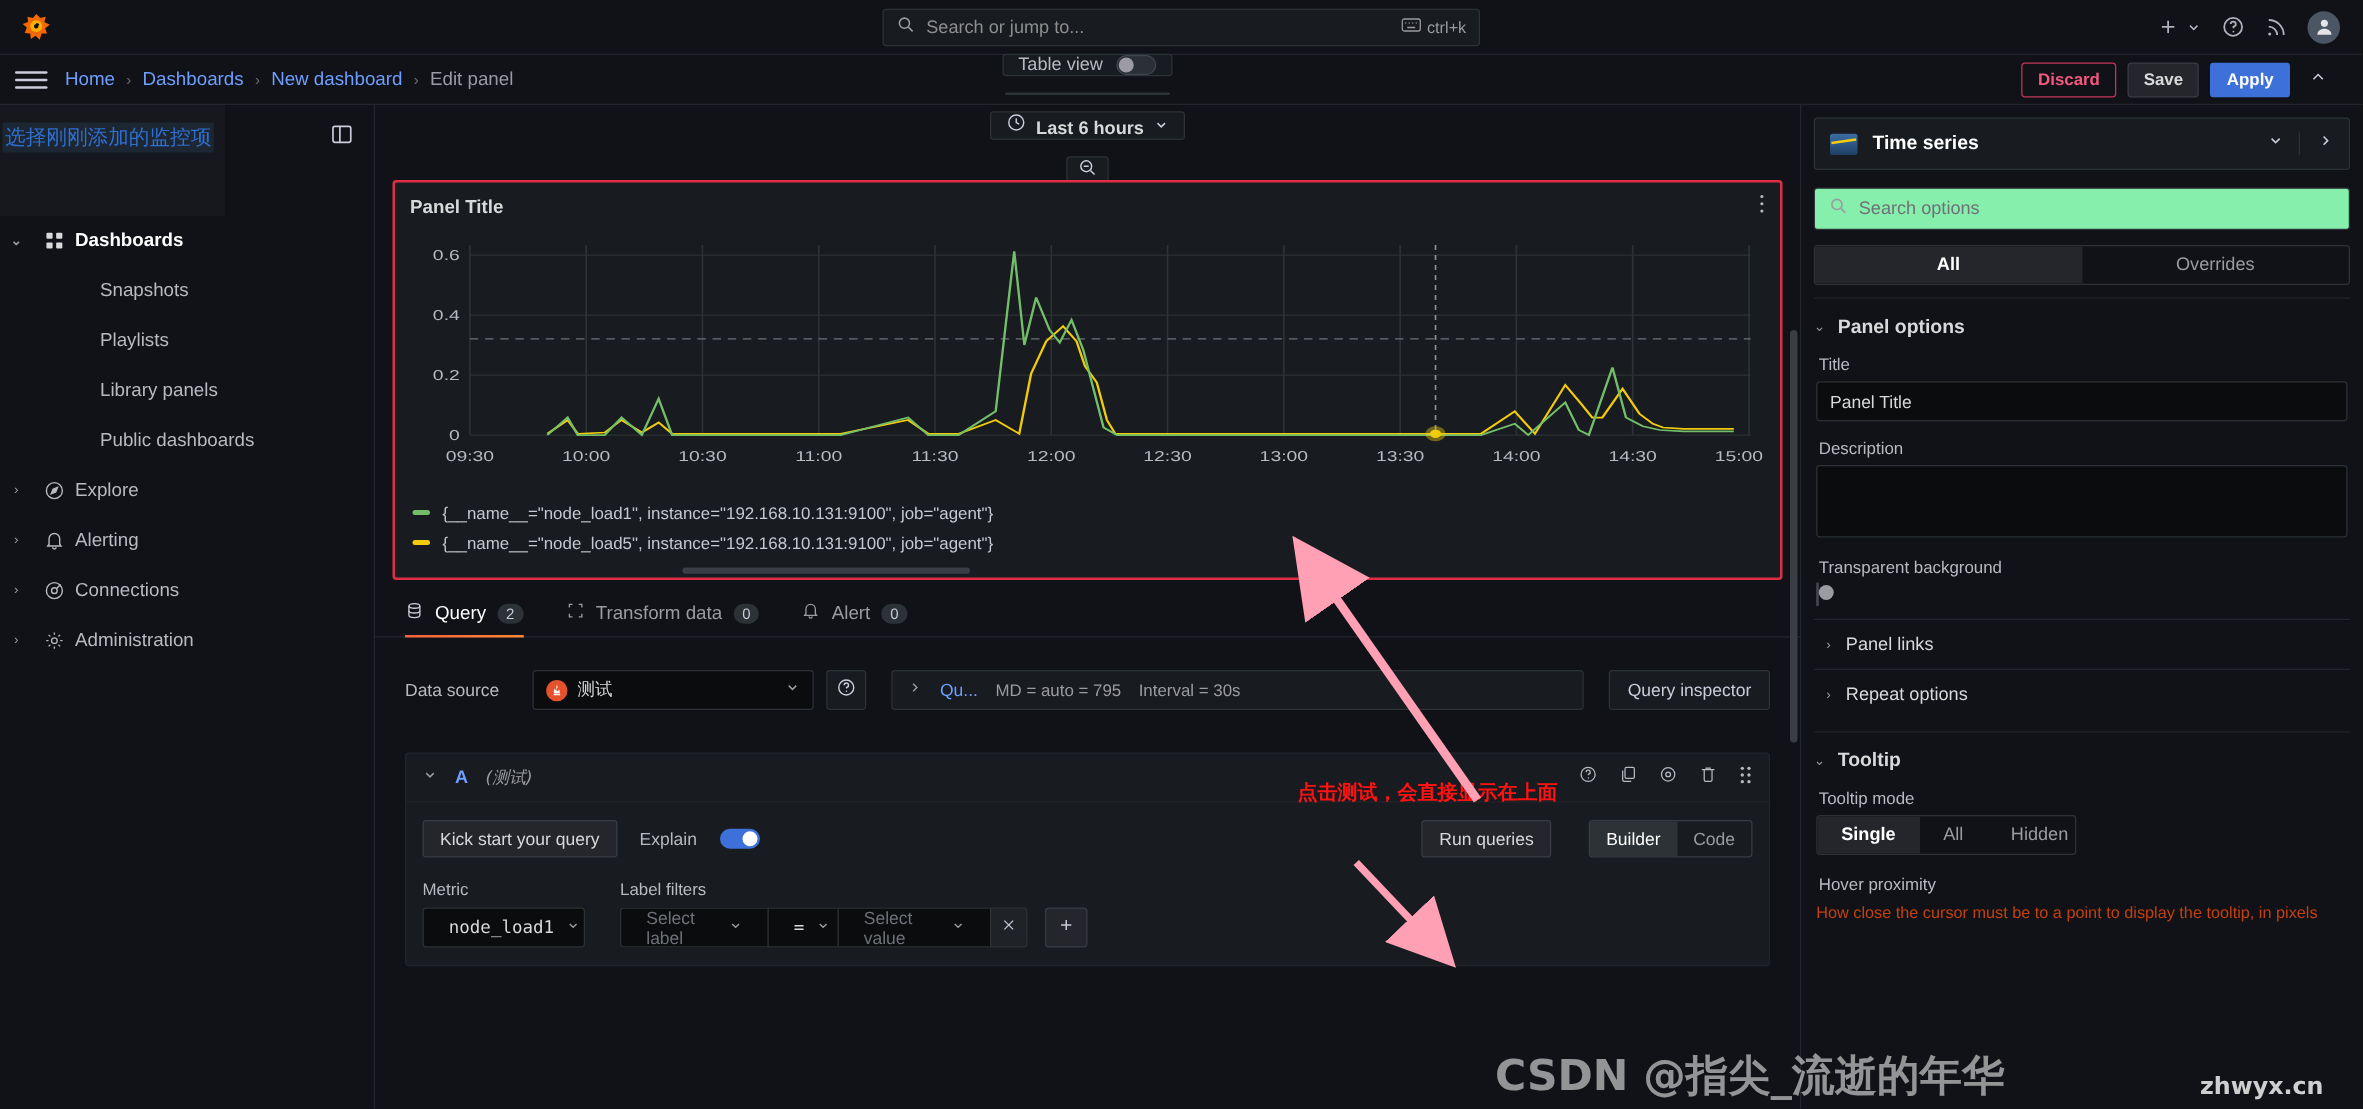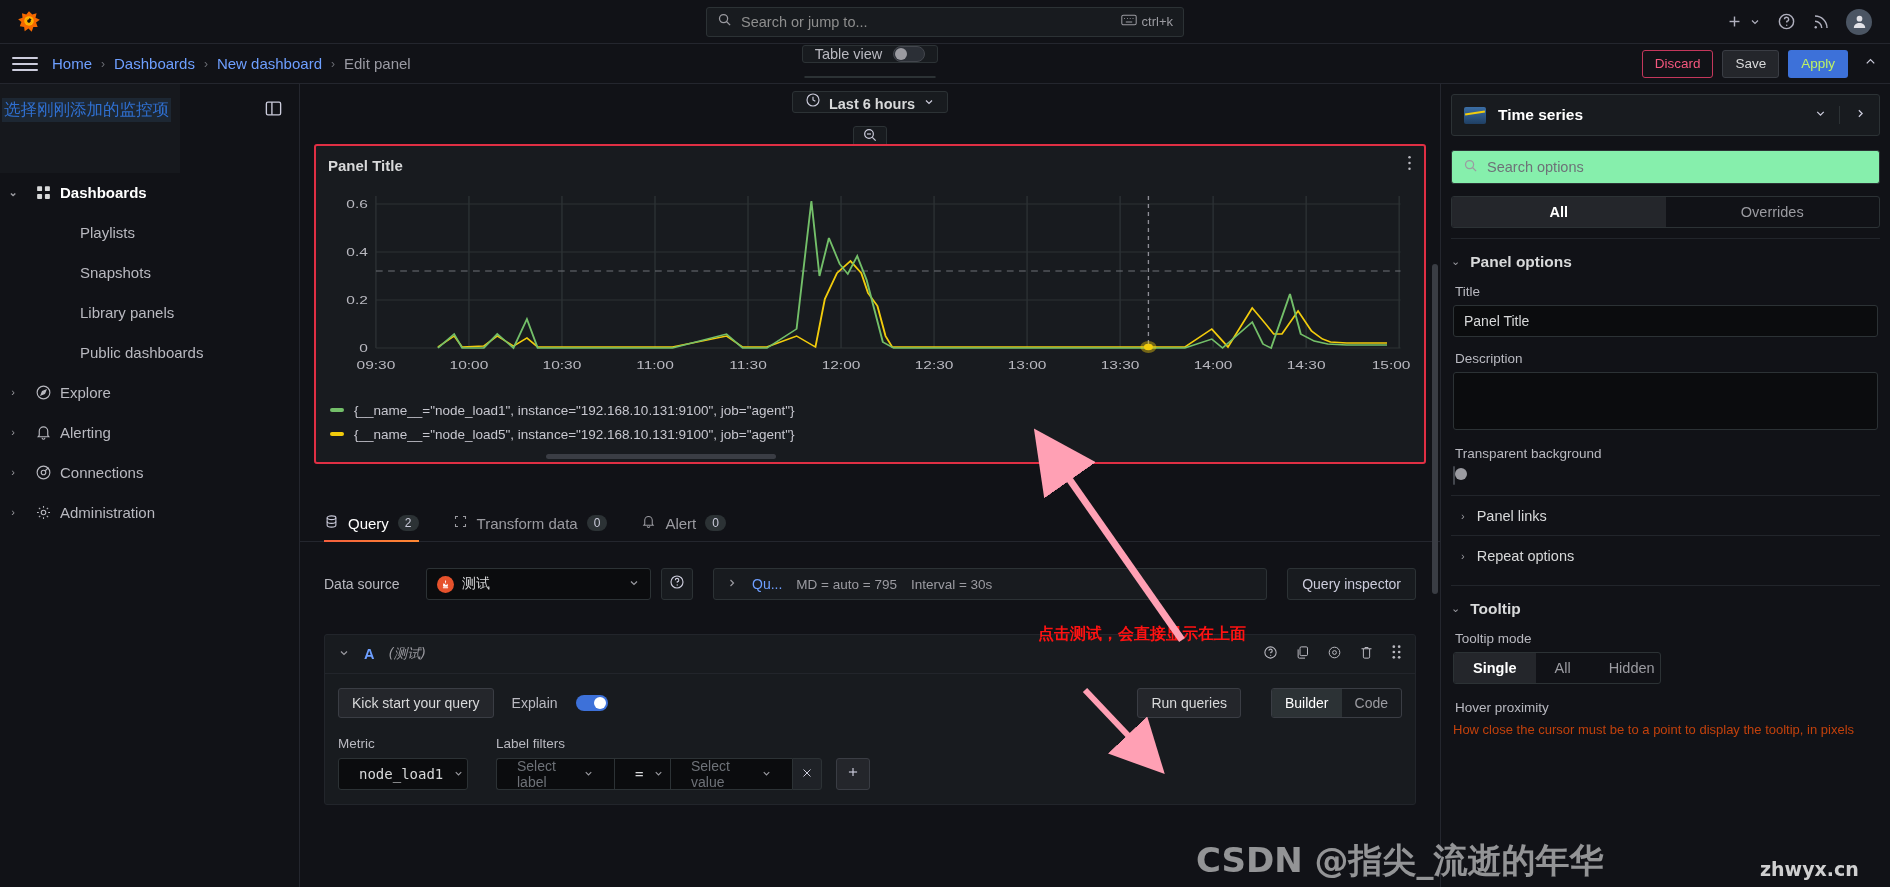--- a/index.html
+++ b/index.html
@@ -46,25 +46,25 @@
     border-bottom: 1px solid #24262e;
     background: #111217;
     position: relative;
   }
   .hamburger { width:26px;height:26px;display:flex;flex-direction:column;justify-content:center;gap:4px;cursor:pointer;margin-right:14px;}
   .hamburger i { display:block;height:2px;background:#ccccdc;border-radius:1px;}
   .crumbs { display:flex; align-items:center; gap:9px; font-size:15px; }
   .crumbs a { color:#6e9fff; text-decoration:none; cursor:pointer;}
   .crumbs .sep { color:#6a6c73; font-size:12px;}
   .crumbs .cur { color:#9a9aa3; }
-  .crumb-actions { margin-left:auto; display:flex; align-items:center; gap:9px; padding-right:12px;}
+  .crumb-actions { margin-left:auto; display:flex; align-items:center; gap:9px; padding-right:28px;font-weight:bold;}
   .btn { height:28px; border-radius:3px; font-size:13.5px; padding:0 12px; display:flex;align-items:center; cursor:pointer; border:1px solid transparent;}
   .btn-discard { color:#f5577e; border:1px solid #c4375c; background:transparent;}
   .btn-save { color:#d8d9da; background:#24262b; border:1px solid #3a3d44;}
-  .btn-apply { color:#bef264; background:#3d71d9; }
+  .btn-apply { color:#ffffff; background:#3d71d9; }
   .chev-up { color:#ccccdc; padding-left:6px; }
 
   
   .body { flex:1; display:flex; min-height:0; position:relative; }
 
   
   .nav {
     width: 300px; flex:0 0 300px;
     background:#111217; border-right:1px solid #24262e;
     padding-top: 4px; position:relative;
@@ -106,21 +106,21 @@
   .panel-title { font-size:15px; color:#d8d9da; font-weight:600;}
   .panel-menu { margin-left:auto; color:#b9b9c0; cursor:pointer; letter-spacing:0; }
   .plot { position:relative; height:210px; margin:0 10px 0 6px;}
   .legend { padding:4px 0 0 14px; }
   .legend-row { display:flex; align-items:center; gap:10px; height:24px; }
   .leg-swatch { width:14px;height:4px;border-radius:2px;}
   .leg-text { font-size:13.5px; color:#c7c7cf; font-family:"Liberation Sans", sans-serif;}
   .hscroll { position:absolute; left:230px; bottom:3px; width:230px; height:5px; border-radius:3px; background:#3a3d44;}
 
   
-  .qtabs { display:flex; align-items:flex-end; gap:34px; padding:14px 0 0 24px; border-bottom:1px solid #24262e; height:46px;margin-top:32px;}
+  .qtabs { display:flex; align-items:flex-end; gap:34px; padding:14px 0 0 24px; border-bottom:1px solid #24262e; height:46px;}
   .qtab { display:flex; align-items:center; gap:9px; padding-bottom:9px; font-size:15px; color:#9b9ba1; cursor:pointer; position:relative;}
   .qtab.on { color:#fff;}
   .qtab.on:after { content:""; position:absolute; left:0; right:0; bottom:-1px; height:2px; background:linear-gradient(90deg,#f55f3e,#f83); }
   .pill { background:#2c3235; border-radius:9px; font-size:12px; padding:1px 7px; color:#ccccdc;}
 
   .qbody { flex:1; overflow:hidden; padding:26px 24px 0 24px; position:relative;}
   .dsrow { display:flex; align-items:center; gap:10px;}
   .dslabel { font-size:14px; color:#b9b9c0; width:92px;}
   .dspicker { width:225px; height:32px; background:#0b0c0e; border:1px solid #2c3235; border-radius:3px; display:flex; align-items:center; padding:0 10px; gap:8px; cursor:pointer;}
   .prom-ic { width:17px;height:17px;border-radius:50%;background:#e6522c; display:flex;align-items:center;justify-content:center;}
@@ -329,24 +329,24 @@
               <rect x="3" y="3" width="7" height="7" rx="1.2"></rect>
               <rect x="14" y="3" width="7" height="7" rx="1.2"></rect>
               <rect x="3" y="14" width="7" height="7" rx="1.2"></rect>
               <rect x="14" y="14" width="7" height="7" rx="1.2"></rect>
             </svg>
         </span>
         <span>Dashboards</span>
       </div>
 
       <div class="nav-item child">
+        <span>Snapshots</span>
+      </div>
+      <div class="nav-item child">
         <span>Playlists</span>
-      </div>
-      <div class="nav-item child">
-        <span>Snapshots</span>
       </div>
       <div class="nav-item child">
         <span>Library panels</span>
       </div>
       <div class="nav-item child">
         <span>Public dashboards</span>
       </div>
 
       <div class="nav-item">
         <span class="caret">›</span>

